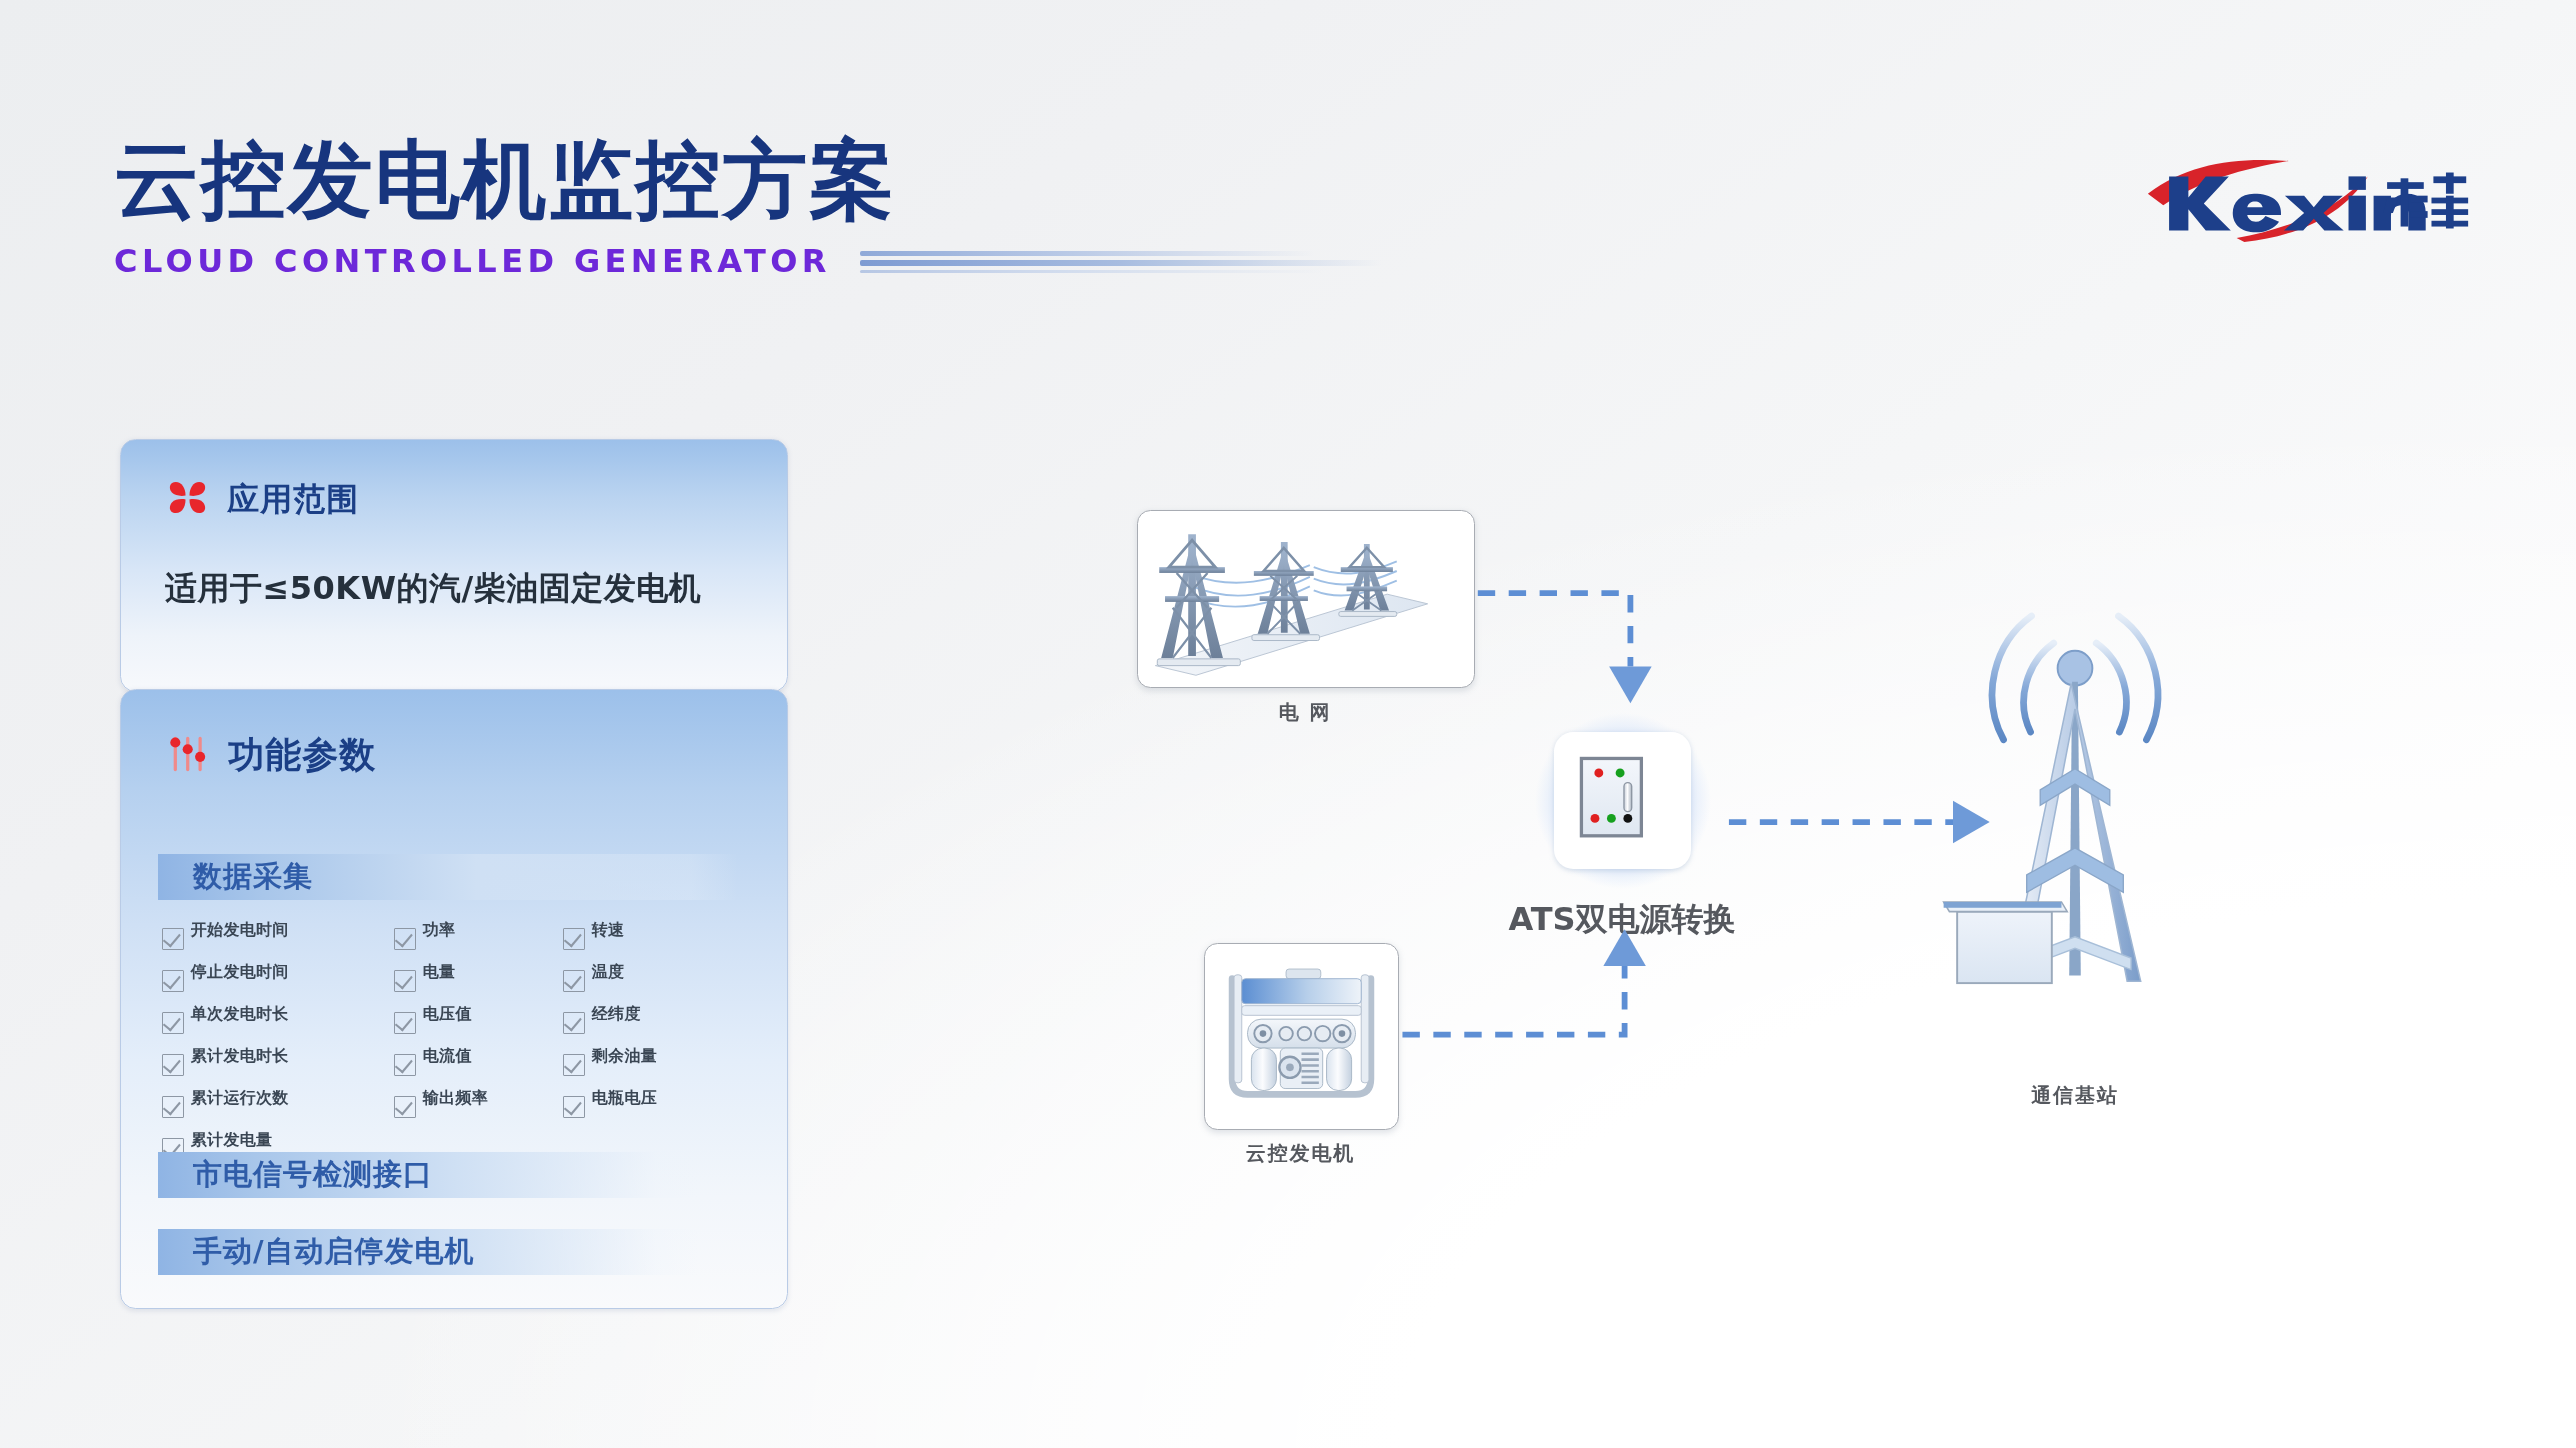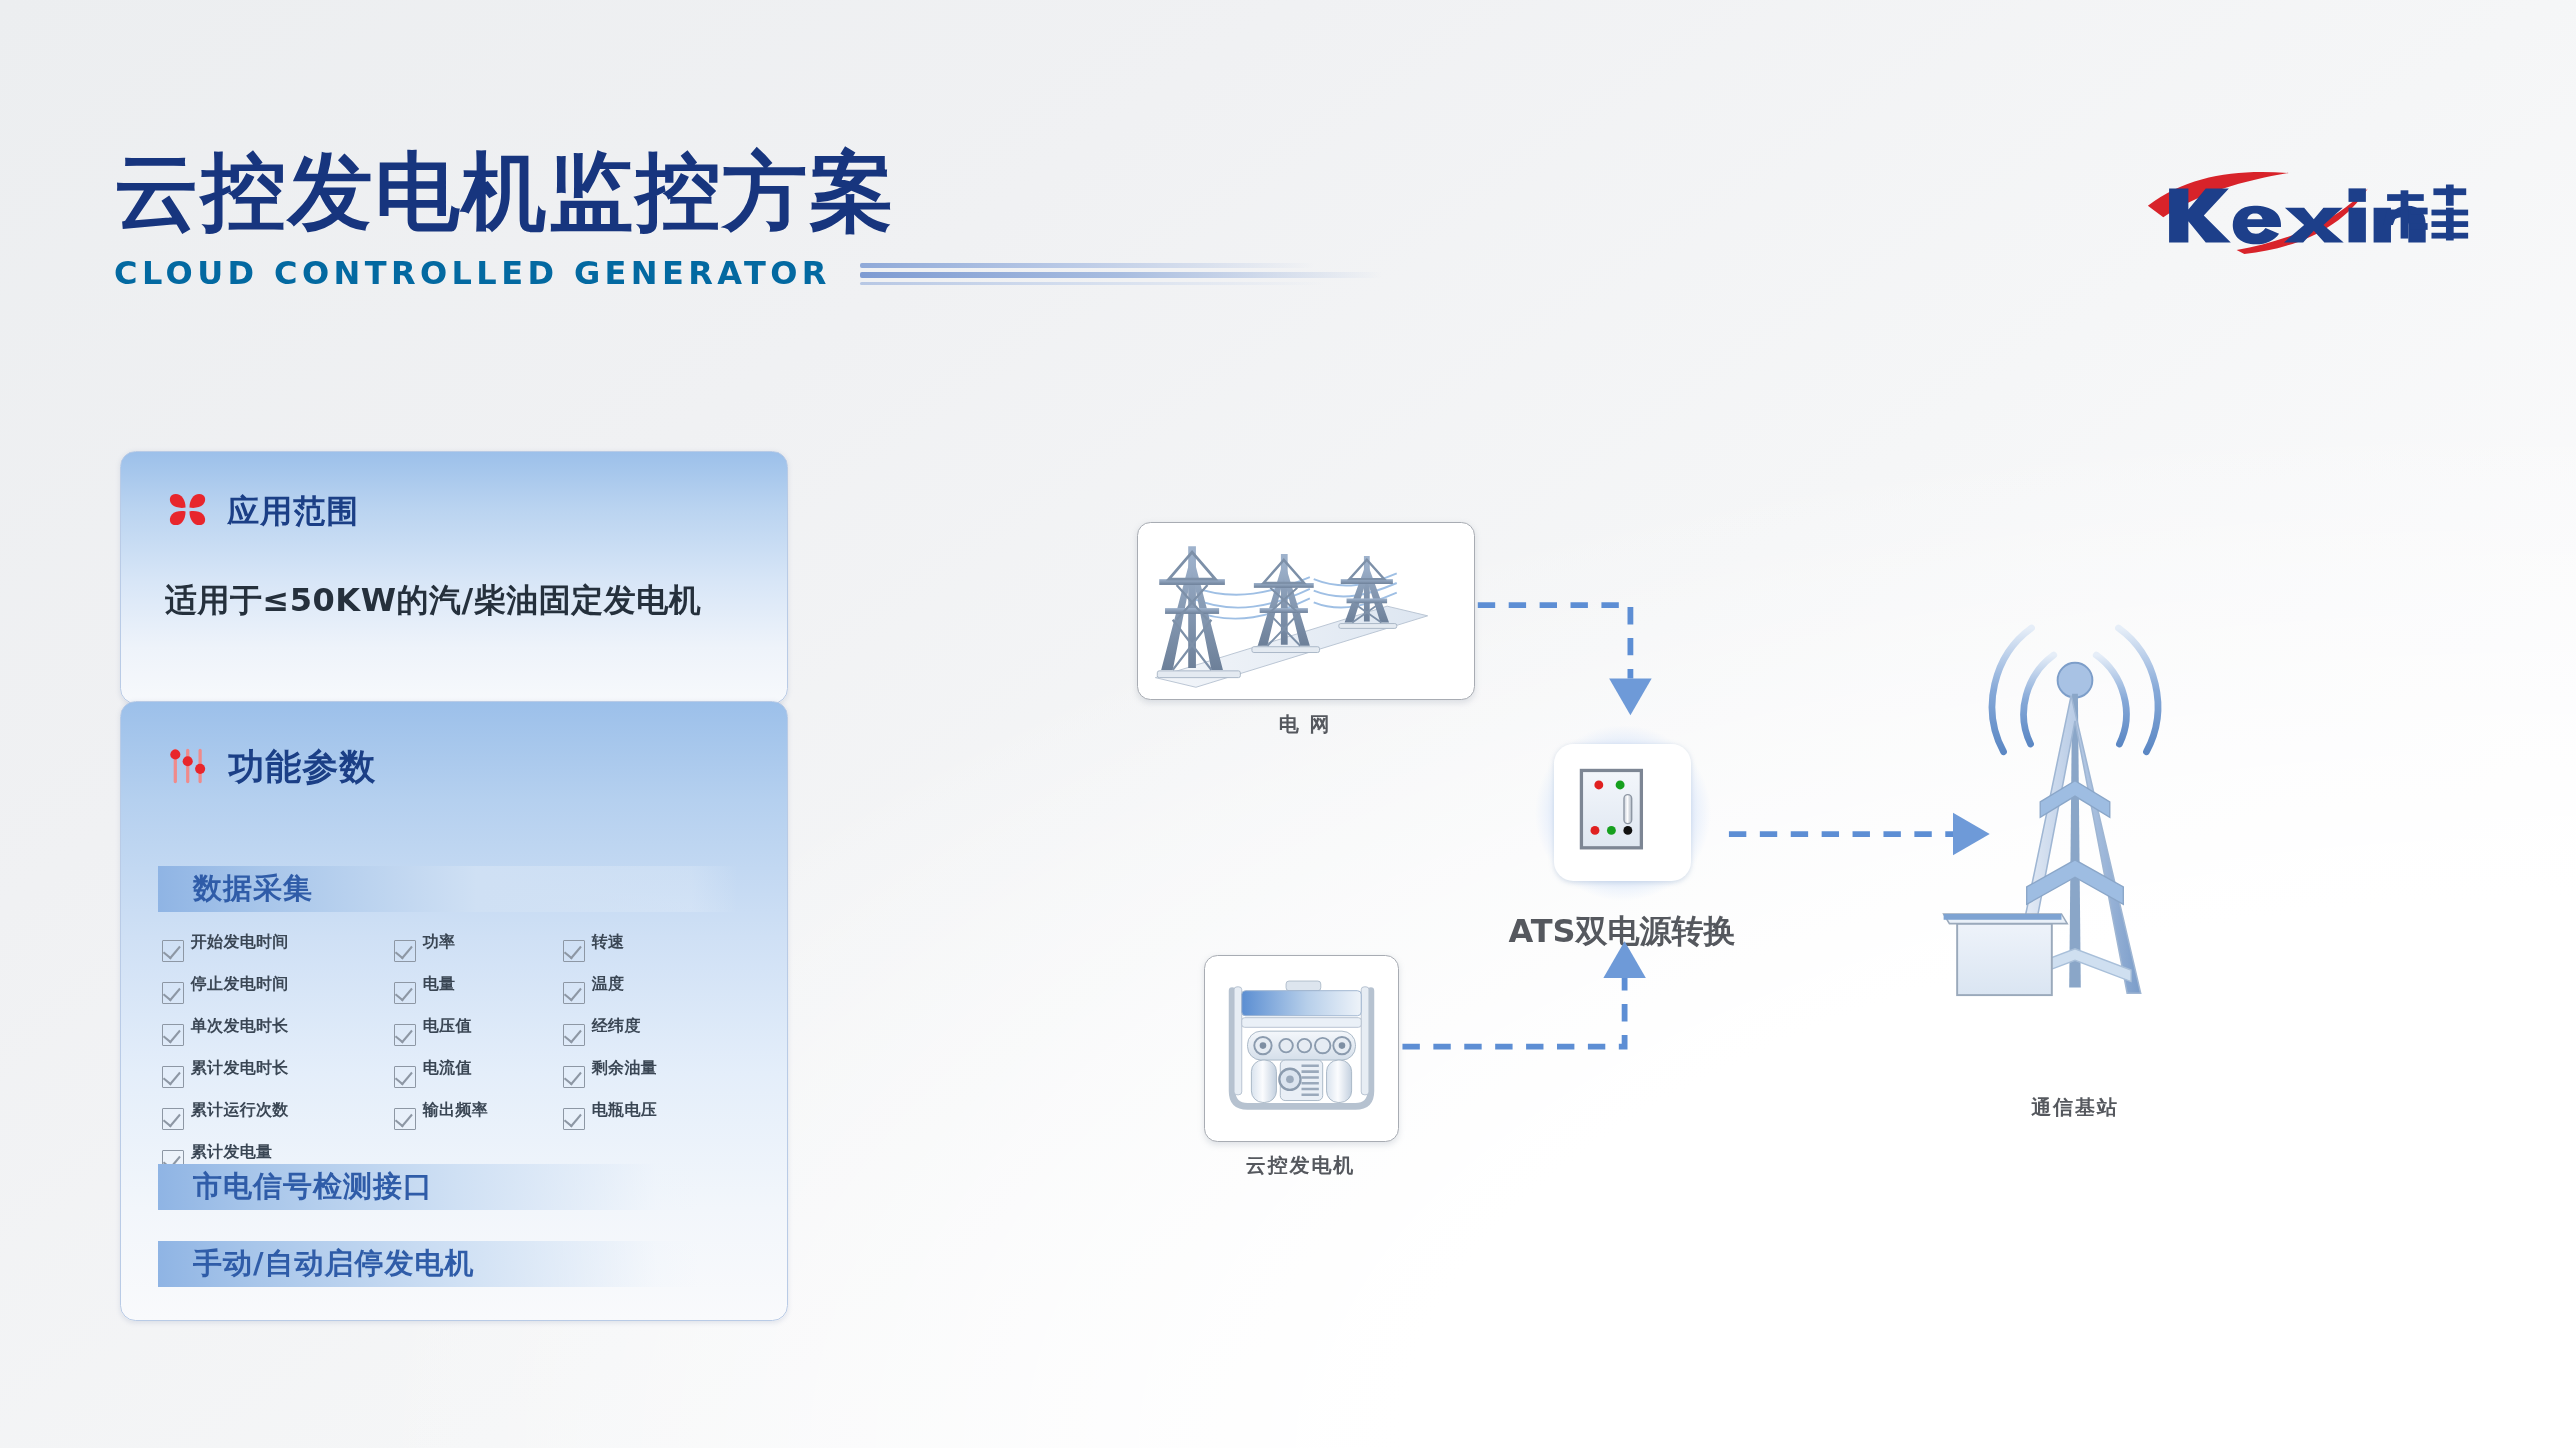--- a/index.html
+++ b/index.html
@@ -4,32 +4,32 @@
 <style>
   html,body{margin:0;padding:0;}
   body{
     width:2576px;height:1449px;overflow:hidden;
     font-family:"Liberation Sans","DejaVu Sans",sans-serif;
     background:
       radial-gradient(120% 100% at 100% 100%, #ffffff 0%, #ffffff 38%, rgba(255,255,255,0) 72%),
       linear-gradient(145deg,#eceef0 0%,#f0f1f3 28%,#f5f6f7 55%,#fbfbfc 78%,#ffffff 100%);
     position:relative;
   }
-  .stage{position:absolute;left:0;top:12px;width:2576px;height:1156px;}
+  .stage{position:absolute;left:0;top:0;width:2576px;height:1156px;}
 
   
   .header{position:absolute;left:114px;top:135px;}
   .title{
     font-size:85px;font-weight:700;color:#17357e;letter-spacing:1.9px;
     line-height:1.05;white-space:nowrap;
     font-family:"DejaVu Sans","Liberation Sans",sans-serif;
   }
   .subtitle-row{display:flex;align-items:center;margin-top:17.4px;}
   .subtitle{
-    font-size:32px;font-weight:700;color:#0369a1;letter-spacing:4.4px;
+    font-size:32px;font-weight:700;color:#6d28d9;letter-spacing:4.4px;
     white-space:nowrap;
     font-family:"DejaVu Sans","Liberation Sans",sans-serif;
   }
   .deco-lines{position:relative;width:541px;height:33px;margin-left:29px;margin-top:3.9px;}
   .deco-lines i{position:absolute;left:0;display:block;border-radius:1.9px;}
   .dl1{top:4.8px;left:21px;width:454px;height:4.8px;
        background:linear-gradient(90deg,#8fa9d8 0%,#b9c9e6 45%,rgba(230,236,246,0) 100%);}
   .dl2{top:13.5px;left:0px;width:522px;height:6.8px;
        background:linear-gradient(90deg,#7e9bd2 0%,#a8bde0 50%,rgba(226,233,245,0) 100%);}
   .dl3{top:24px;left:13.5px;width:464px;height:2.9px;

